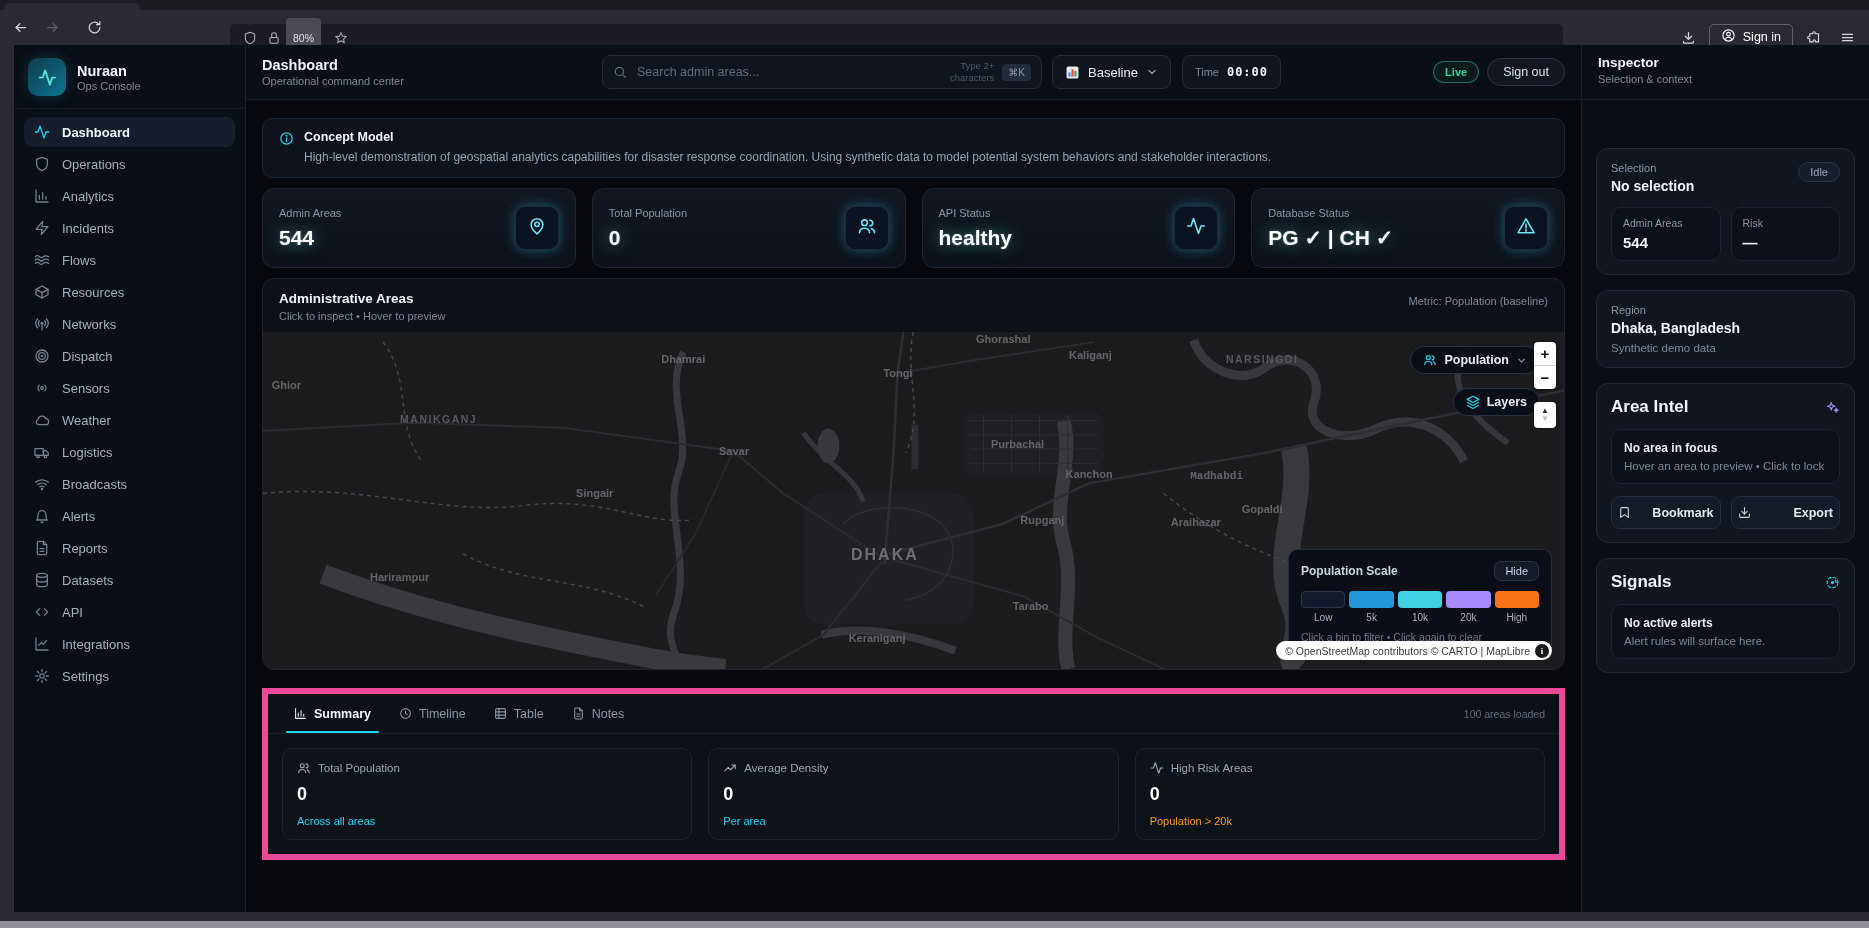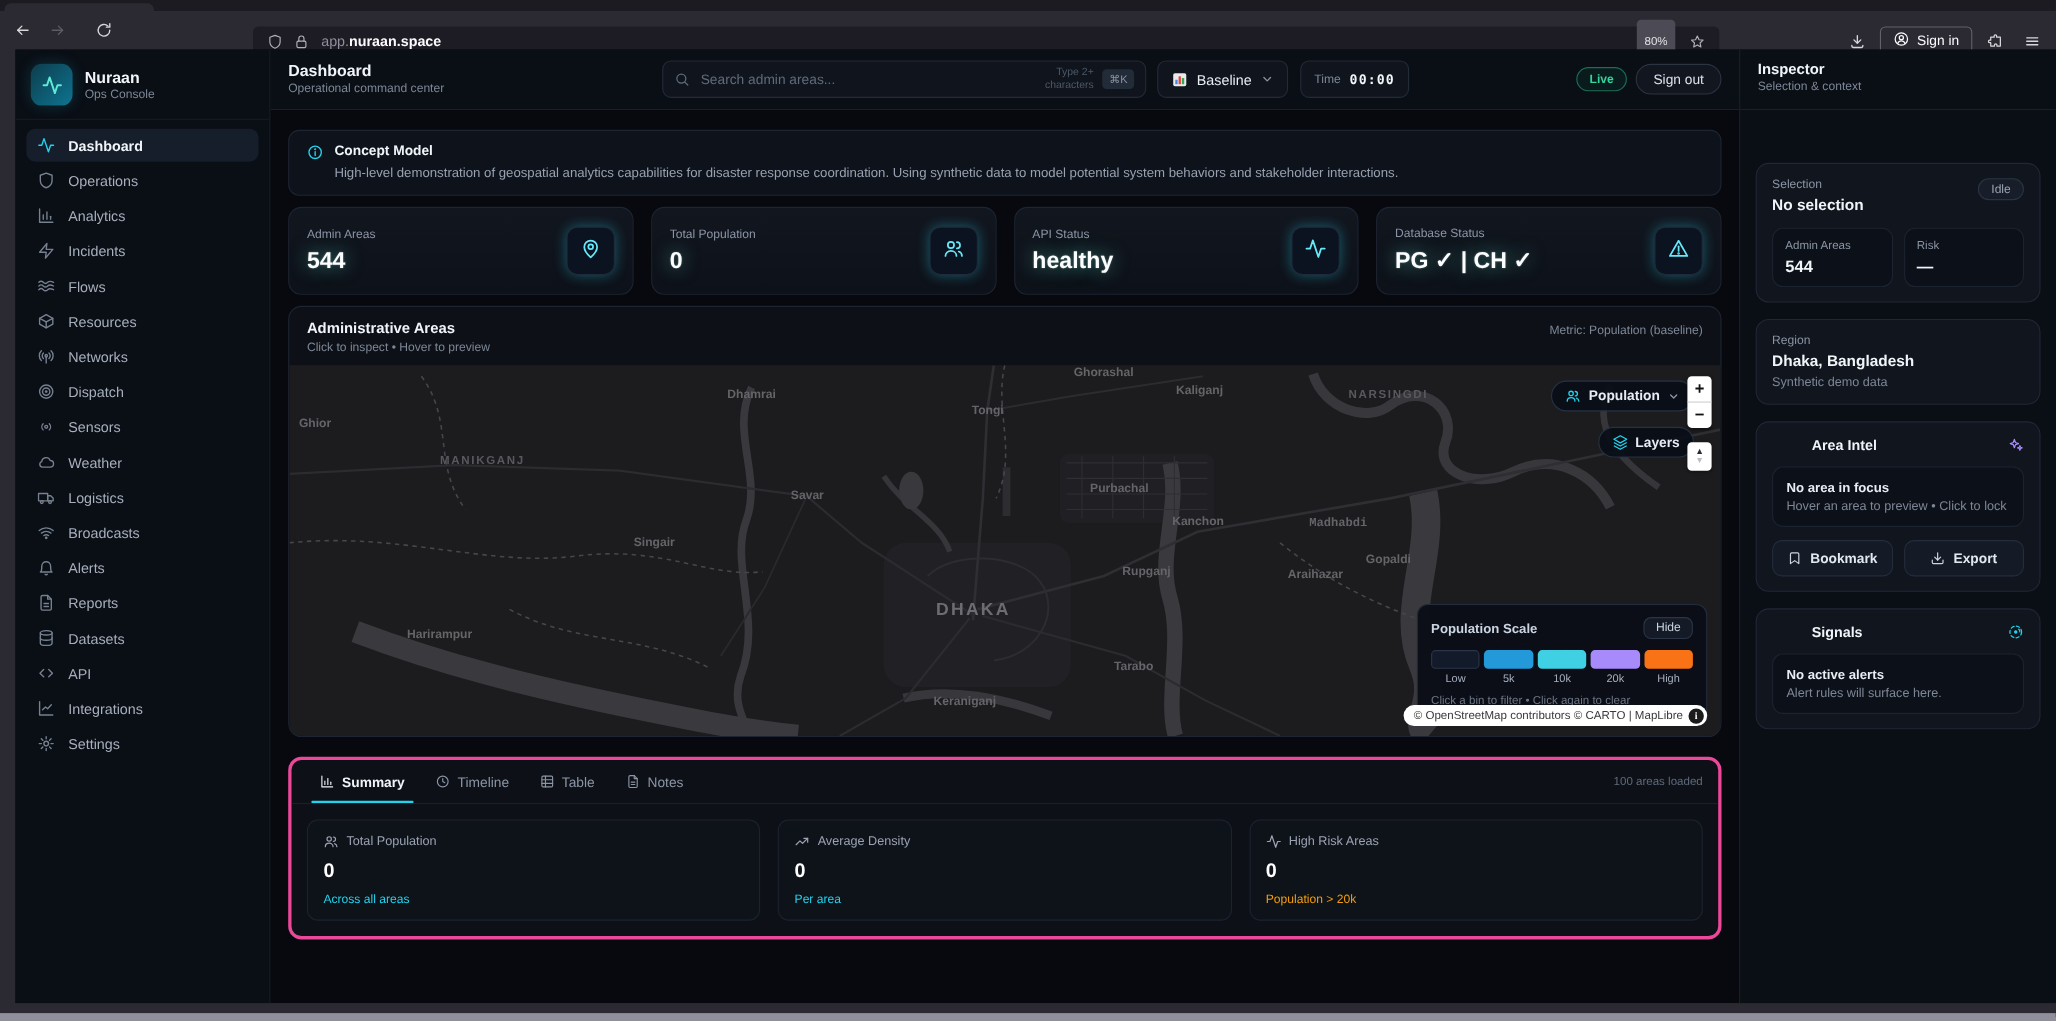--- a/index.html
+++ b/index.html
@@ -119,21 +119,21 @@
   .legend-bins{display:flex;gap:4px;margin-top:10px;}
   .bin{flex:1;cursor:pointer;}
   .bin .sw{height:17px;border-radius:4px;}
   .bin .bl{font-size:10px;color:#a7b0bf;text-align:center;margin-top:4px;}
   .legend-cap{font-size:10.5px;color:#6b7585;margin-top:8px;}
   .attribution{position:absolute;right:12px;bottom:-5px;transform:translateY(-14px);height:19px;background:#fff;border-radius:10px;display:flex;align-items:center;gap:5px;padding:0 3px 0 9px;}
   .attribution .txt{font-size:10.5px;color:#3a3a3a;}
   .attribution .info{width:14px;height:14px;border-radius:50%;background:#1b1b1b;color:#fff;font-size:9px;font-weight:bold;display:flex;align-items:center;justify-content:center;font-family:"Liberation Serif",serif;}
 
   
-  .bottom-panel{background:#0d1117;border:3px solid #ec4899;border-radius:12px;overflow:hidden;}
+  .bottom-panel{background:#0d1117;border:6px solid #ec4899;border-radius:0;overflow:hidden;}
   .tabbar{height:40px;border-bottom:1px solid #19202c;display:flex;align-items:stretch;padding:0 14px;gap:4px;}
   .tab{display:flex;align-items:center;gap:7px;padding:0 12px;font-size:12.5px;color:#8b95a5;position:relative;cursor:pointer;}
   .tab .ic{width:13px;height:13px;display:flex;}
   .tab .ic svg{width:13px;height:13px;}
   .tab.active{color:#f1f5f9;font-weight:bold;}
   .tab.active::after{content:"";position:absolute;left:4px;right:4px;bottom:0;height:2.5px;background:#22d3ee;border-radius:2px;}
   .tab-status{margin-left:auto;align-self:center;font-size:10.5px;color:#5f6a7a;}
   .cards-row{display:flex;gap:16px;padding:14px;}
   .sum-card{flex:1;background:#0e1219;border:1px solid #1c2330;border-radius:10px;padding:12px 14px;}
   .sum-head{display:flex;align-items:center;gap:7px;color:#9aa3b2;font-size:11.5px;}
@@ -151,28 +151,28 @@
   .insp-card{background:#10151e;border:1px solid #202836;border-radius:12px;padding:13px 14px;}
   .insp-label{font-size:11px;color:#8b95a5;}
   .insp-strong{font-size:14px;font-weight:bold;color:#f1f5f9;margin-top:4px;}
   .idle-badge{float:right;border:1px solid #2a3442;background:#171e29;color:#9aa3b2;font-size:11px;border-radius:999px;padding:3px 11px;}
   .sel-grid{display:flex;gap:10px;margin-top:13px;}
   .sel-box{flex:1;background:#0c1018;border:1px solid #1c2330;border-radius:10px;padding:9px 11px;}
   .sel-box .l{font-size:10.5px;color:#8b95a5;}
   .sel-box .v{font-size:15px;font-weight:bold;color:#f1f5f9;margin-top:5px;}
   .insp-cap{font-size:11.5px;color:#7d8796;margin-top:6px;}
   .card-title-row{display:flex;justify-content:space-between;align-items:center;}
-  .card-title{font-size:13px;font-weight:bold;color:#f1f5f9;margin-left:36px;}
+  .card-title{font-size:17px;font-weight:bold;color:#f1f5f9;}
   .card-title-row .ic{width:15px;height:15px;display:flex;}
   .card-title-row .ic svg{width:15px;height:15px;}
   .focus-box{background:#0c1018;border:1px solid #1c2330;border-radius:10px;padding:11px 12px;margin-top:12px;}
   .focus-box .ft{font-size:12px;font-weight:bold;color:#e8edf4;}
   .focus-box .fc{font-size:11.5px;color:#7d8796;margin-top:5px;}
   .intel-btns{display:flex;gap:10px;margin-top:12px;}
-  .intel-btn{flex:1;height:33px;border:1px solid #242d3c;background:#151b26;border-radius:9px;display:flex;align-items:center;justify-content:center;gap:8px;color:#e2e8f0;font-size:12.5px;font-weight:bold;cursor:pointer;}
+  .intel-btn{flex:1;height:33px;border:1px solid #242d3c;background:#151b26;border-radius:9px;display:flex;align-items:center;justify-content:space-between;gap:8px;color:#e2e8f0;font-size:12.5px;font-weight:bold;cursor:pointer;}
   .intel-btn .ic{width:13px;height:13px;display:flex;color:#cbd5e1;}
   .intel-btn .ic svg{width:13px;height:13px;}
 </style>
 </head>
 <body>
 
 <div class="screen">
 
   <div class="tabstrip">
     <div class="tab-shape"></div>
@@ -197,21 +197,20 @@
         </svg>
       </div>
     <div class="urlbar">
       <span class="uic"><svg viewBox="0 0 24 24" fill="none" stroke="currentColor" stroke-width="1.8" stroke-linejoin="round">
             <path d="M12 2l8 3v7c0 5-3.5 8.5-8 10-4.5-1.5-8-5-8-10V5z"></path>
           </svg></span>
       <span class="uic"><svg viewBox="0 0 24 24" fill="none" stroke="currentColor" stroke-width="1.8" stroke-linecap="round" stroke-linejoin="round">
             <rect x="5" y="11" width="14" height="10" rx="2"></rect>
             <path d="M8 11V7a4 4 0 0 1 8 0v4"></path>
           </svg></span>
-      <span class="url-text"><span>app.</span><b>nuraan.space</b></span>
       <span class="zoom-badge">80%</span>
       <span class="uic"><svg viewBox="0 0 24 24" fill="none" stroke="currentColor" stroke-width="1.8" stroke-linejoin="round">
             <path d="M12 3l2.7 5.8 6.3.7-4.7 4.3 1.3 6.2-5.6-3.2-5.6 3.2 1.3-6.2L3 9.5l6.3-.7z"></path>
           </svg></span>
     </div>
     <div class="chrome-right">
       <div class="tbtn">
           <svg viewBox="0 0 24 24" fill="none" stroke="currentColor" stroke-width="2" stroke-linecap="round" stroke-linejoin="round">
             <path d="M12 4v10"></path>
             <polyline points="7 10 12 15 17 10"></polyline>

